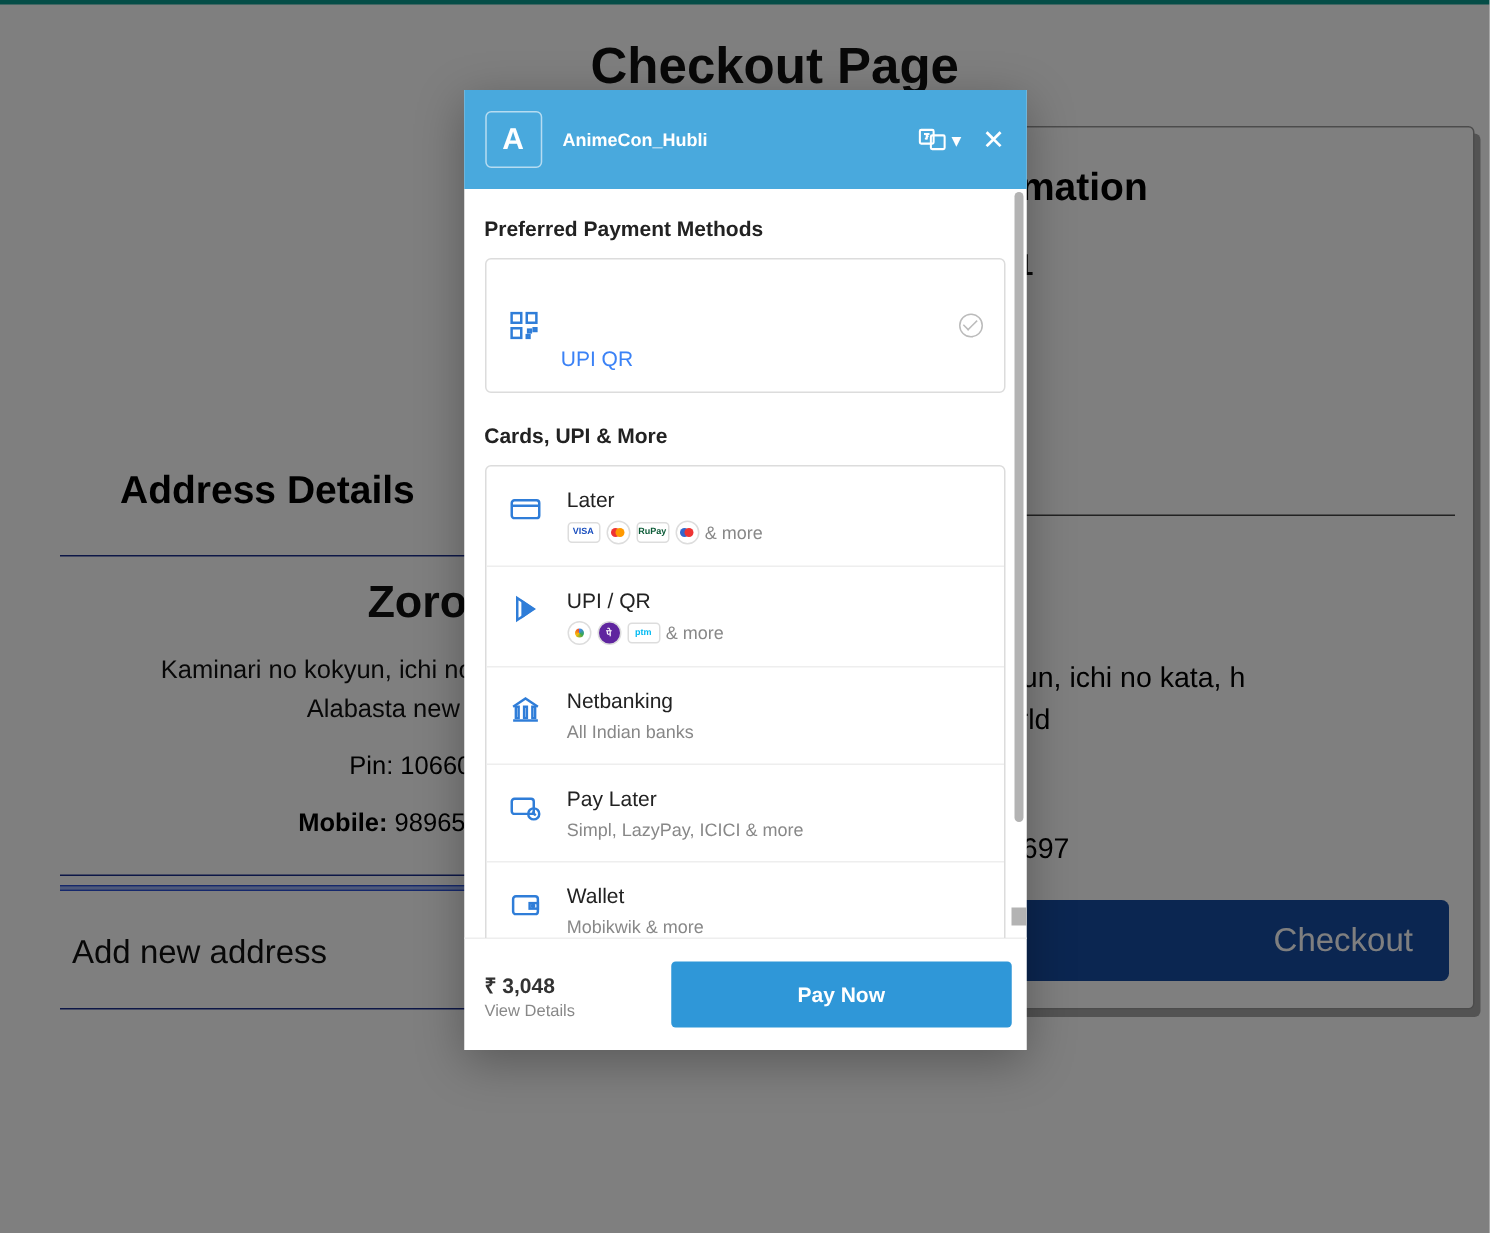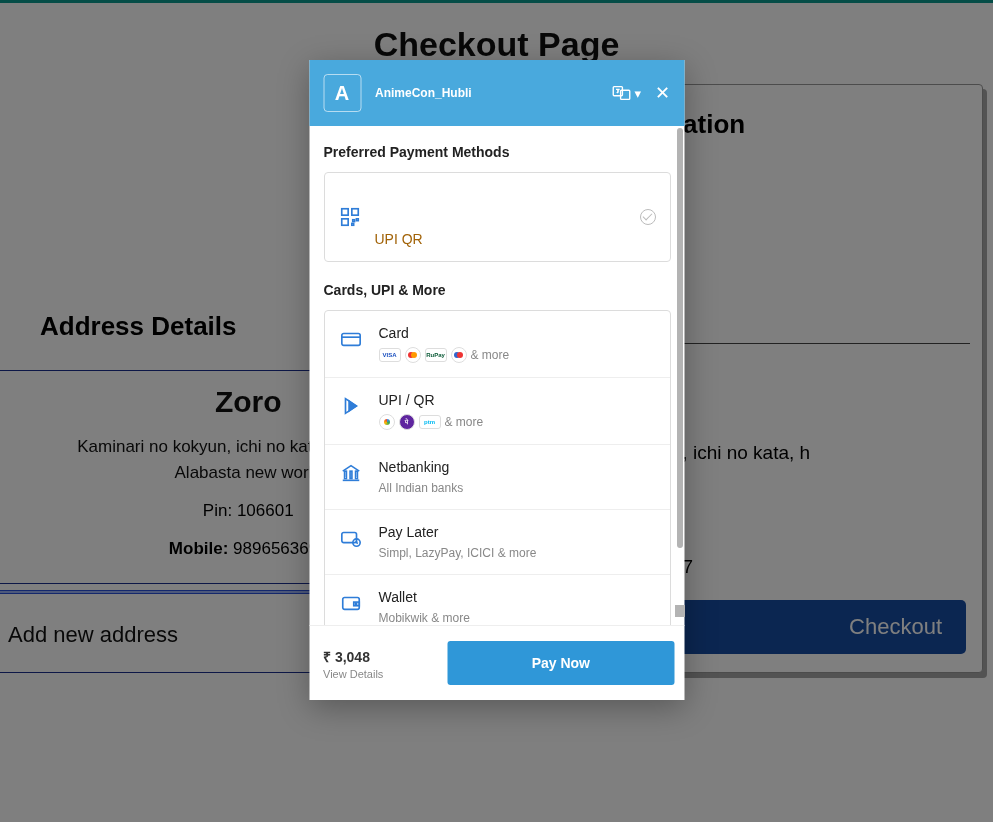--- a/index.html
+++ b/index.html
@@ -1,20 +1,20 @@
 <!DOCTYPE html>
 <html><head>
 <meta charset="utf-8">
 <style>
 * { box-sizing: border-box; margin: 0; padding: 0; }
 body { font-family: -apple-system, BlinkMacSystemFont, "Segoe UI", Arial, sans-serif; width: 993px; height: 822px; overflow: hidden; background: #fff; position: relative; }
 
 .topbar { height: 3px; background: #0b9a8f; }
 
-.page { padding: 0; }
+.page { padding: 0; margin-left: 40px; }
 .page-title { text-align: center; font-size: 34px; font-weight: 700; color: #111; padding: 22px 0 10px; }
 
 .columns { display: flex; align-items: flex-end; }
 
 
 .left-col { width: 50%; padding: 10px 0 0 0; }
 .left-col h2 { font-size: 26px; font-weight: 700; padding: 12px 0 28px 40px; }
 .address-card { border-top: 1px solid #1a2f8f; border-bottom: 1px solid #1a2f8f; padding: 14px 0 24px; text-align: center; }
 .address-card .name { font-size: 30px; font-weight: 700; color: #111; margin-bottom: 18px; }
 .address-card .line { font-size: 17px; color: #111; }
@@ -52,21 +52,21 @@
 .m-logo { width: 38px; height: 38px; border: 1px solid rgba(255,255,255,0.6); border-radius: 4px; display: flex; align-items: center; justify-content: center; font-weight: 700; font-size: 20px; margin-right: 14px; }
 .m-title { font-size: 12px; font-weight: 700; flex: 1; }
 .m-lang { display: flex; align-items: center; margin-right: 14px; cursor: pointer; font-size: 13px; }
 .m-close { cursor: pointer; font-size: 18px; line-height: 1; }
 
 .modal-body { flex: 1; overflow: auto; position: relative; }
 .modal-body-inner { padding: 18px 14px; }
 .sect-label { font-size: 14px; font-weight: 700; color: #222; margin-bottom: 12px; }
 
 .pref-row { border: 1px solid #dcdcdc; border-radius: 4px; padding: 14px 14px; display: flex; align-items: center; cursor: pointer; margin-bottom: 20px; }
-.pref-row .opt-title { font-size: 14px; color: #a16207; flex: 1; margin-left: 14px; margin-top: 44px; }
+.pref-row .opt-title { font-size: 14px; color: #3b82f6; flex: 1; margin-left: 14px; margin-top: 44px; }
 .checkcircle { width: 16px; height: 16px; border-radius: 50%; border: 1px solid #bbb; position: relative; }
 .checkcircle::after { content: ""; position: absolute; left: 4px; top: 1px; width: 4px; height: 8px; border-right: 1px solid #bbb; border-bottom: 1px solid #bbb; transform: rotate(45deg); }
 
 .opts { border: 1px solid #dcdcdc; border-radius: 4px; }
 .opt { display: flex; align-items: flex-start; padding: 14px 14px; border-bottom: 1px solid #eee; cursor: pointer; }
 .opt:last-child { border-bottom: none; }
 .opt-icon { width: 24px; height: 24px; margin-right: 16px; display: flex; align-items: center; justify-content: center; margin-top: 2px; }
 .opt-body { flex: 1; }
 .opt-title2 { font-size: 14px; color: #222; margin-bottom: 6px; }
 .opt-sub { font-size: 12px; color: #888; display: flex; align-items: center; gap: 4px; }
@@ -169,21 +169,21 @@
 
       <div class="opts">
         <div class="opt">
           <div class="opt-icon">
             <svg class="icon-svg" viewBox="0 0 24 24" fill="none" stroke="#2f7dd8" stroke-width="1.8">
                 <rect x="2" y="6" width="20" height="13" rx="2"></rect>
                 <line x1="2" y1="10" x2="22" y2="10"></line>
               </svg>
           </div>
           <div class="opt-body">
-            <div class="opt-title2">Card</div>
+            <div class="opt-title2">Later</div>
             <div class="opt-sub">
               <span class="chip" style="color:#1a4fbf;font-weight:700;">VISA</span>
               <span class="chip round">
                   <span style="display:inline-block;width:6px;height:6px;border-radius:50%;background:#e33;"></span>
                   <span style="display:inline-block;width:6px;height:6px;border-radius:50%;background:#f90;margin-left:-3px;"></span>
                 </span>
               <span class="chip" style="color:#0a5a36;font-weight:700;">RuPay</span>
               <span class="chip round">
                   <span style="display:inline-block;width:6px;height:6px;border-radius:50%;background:#36c;"></span>
                   <span style="display:inline-block;width:6px;height:6px;border-radius:50%;background:#e33;margin-left:-3px;"></span>

